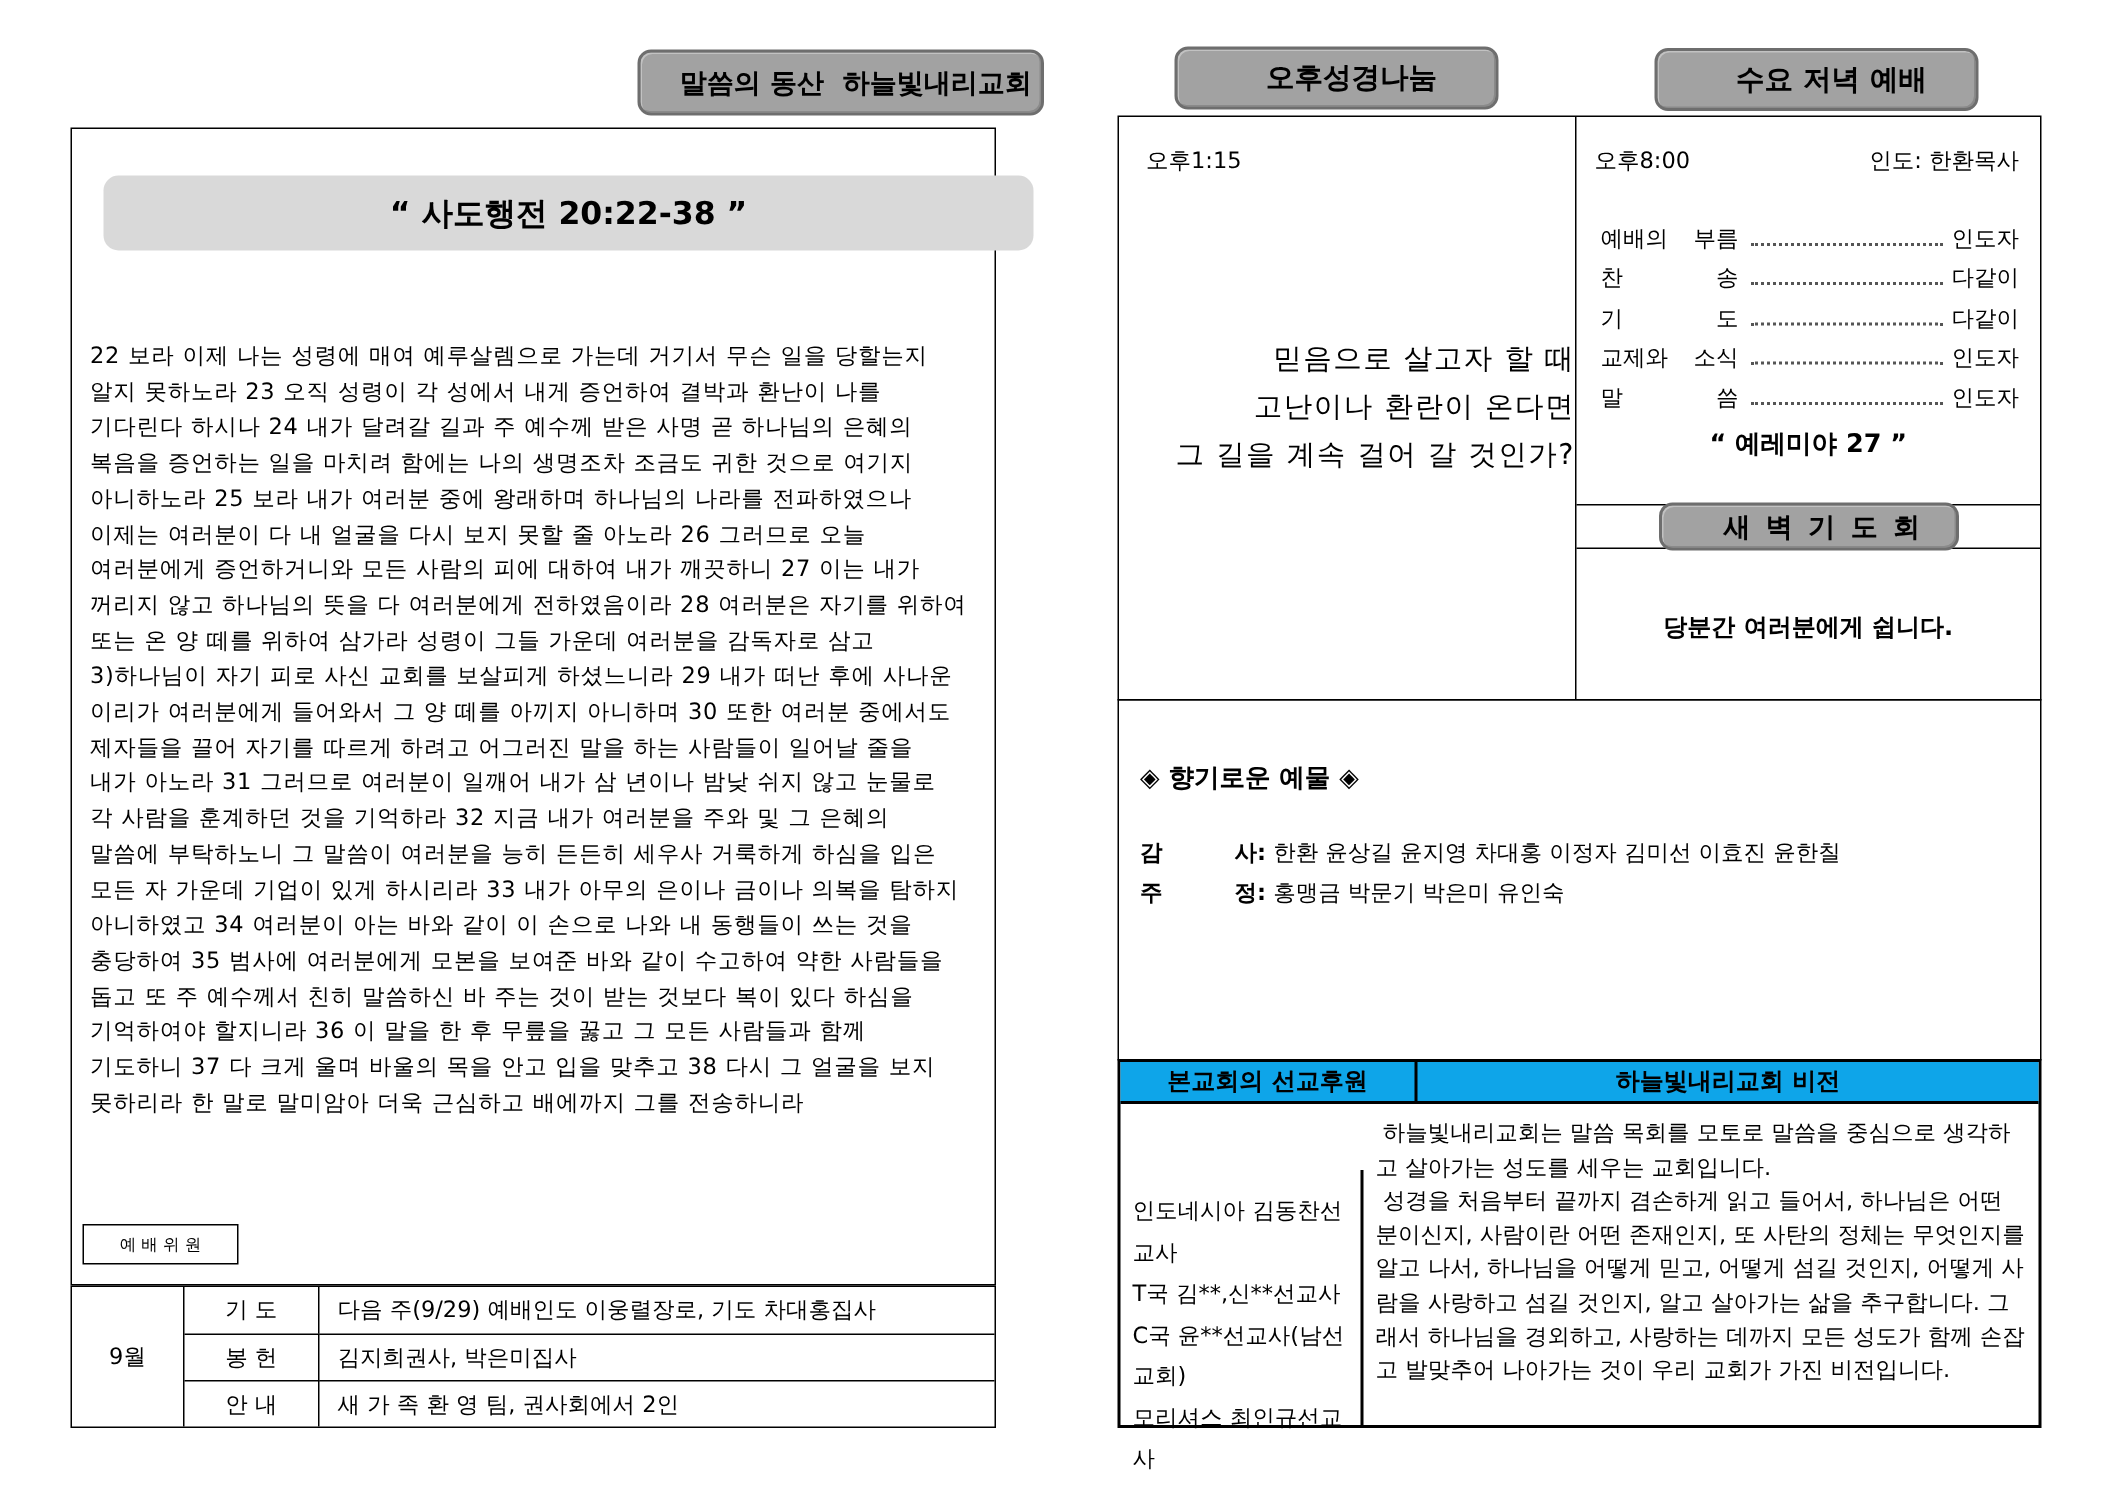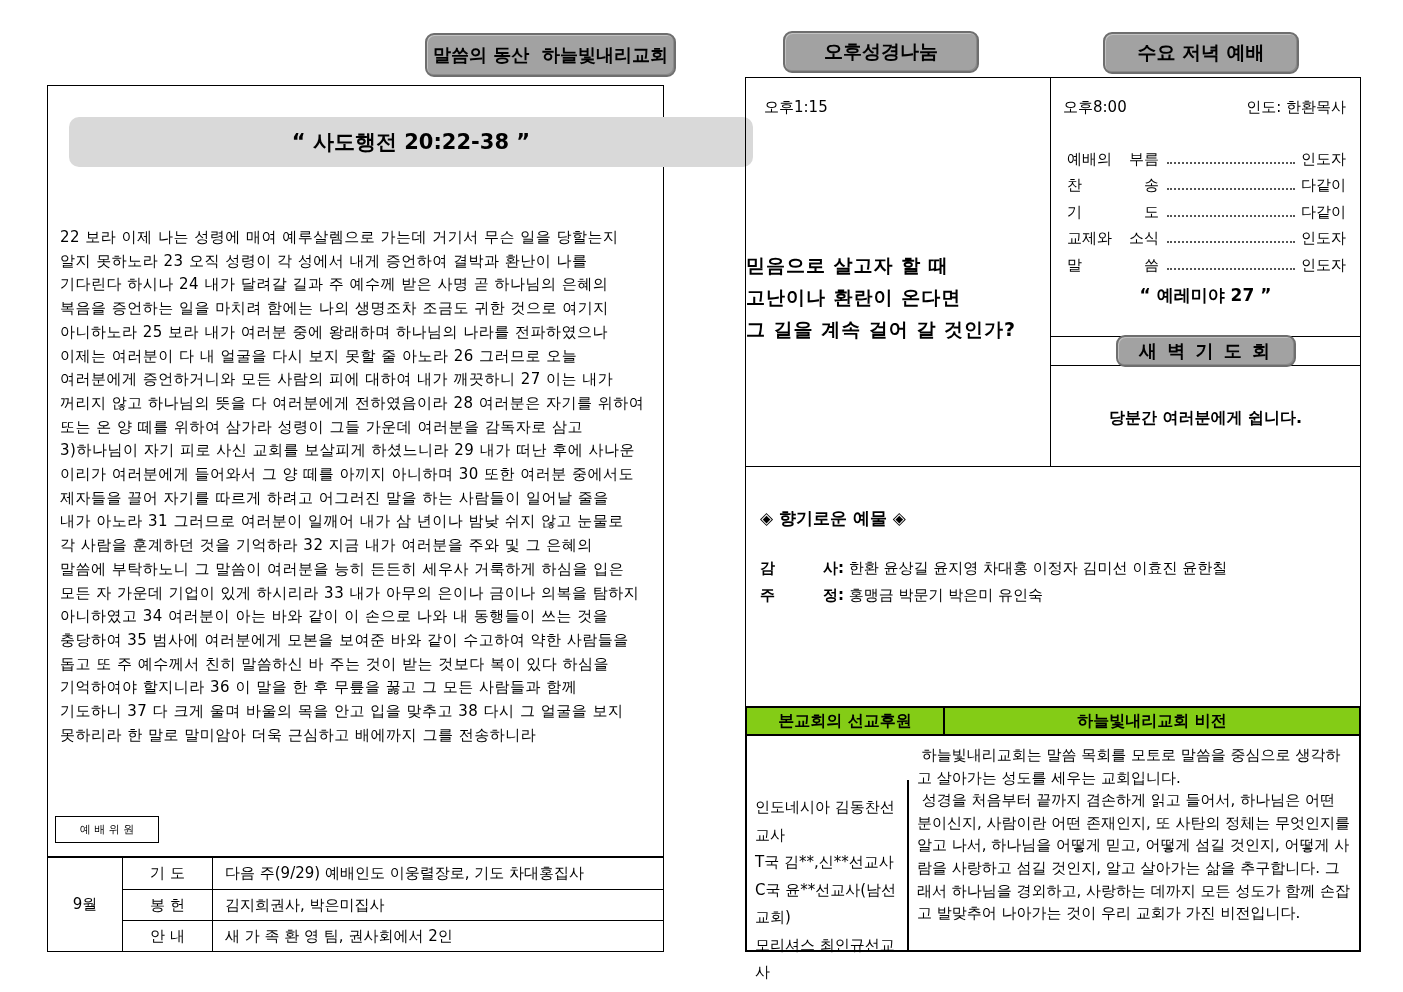--- a/index.html
+++ b/index.html
@@ -5,26 +5,27 @@
   html,body{margin:0;padding:0;background:#fff;}
   body{font-family:"DejaVu Sans",sans-serif;color:#000;}
   .canvas{position:relative;width:1403px;height:992px;background:#ffffff;overflow:hidden;}
 
   
   .badge{
     position:absolute;background:#a2a2a2;border:2px solid #6e6e6e;border-radius:9px;
     display:flex;align-items:center;justify-content:center;
     font-weight:bold;font-size:19px;color:#000;box-shadow:inset -1px -1px 0 #8a8a8a, inset 1px 1px 0 #c2c2c2;
     white-space:pre;
+    padding-left:20px;
   }
 
   
   .main-box{position:absolute;left:47px;top:85px;width:617px;height:772px;border:1px solid #000;box-sizing:border-box;}
   .title-pill{
-    position:absolute;left:21px;top:31px;width:684px;height:50px;background:#d9d9d9;border-radius:10px;
+    position:absolute;left:21px;top:31px;width:620px;height:50px;background:#d9d9d9;border-radius:10px;
     display:flex;align-items:center;justify-content:center;font-weight:bold;font-size:21px;white-space:pre;
   }
   .scripture{
     position:absolute;left:12px;top:140px;width:594px;
     font-size:15px;line-height:23.7px;white-space:pre-wrap;letter-spacing:0.5px;
   }
   .committee-label{
     position:absolute;left:55px;top:816px;width:104px;height:27px;border:1px solid #000;box-sizing:border-box;
     display:flex;align-items:center;justify-content:center;font-size:11px;white-space:pre;
   }
@@ -36,22 +37,22 @@
   .lt-label{border-right:1px solid #000;border-top:1px solid #000;display:flex;align-items:center;justify-content:center;white-space:pre;}
   .lt-value{border-top:1px solid #000;display:flex;align-items:center;padding-left:12px;white-space:pre;}
   .row0{border-top:none;}
 
   
   .top-table{position:absolute;left:745px;top:77px;width:616px;height:390px;border:1px solid #000;box-sizing:border-box;}
   .tt-left{position:absolute;left:0;top:0;width:305px;height:100%;border-right:1px solid #000;box-sizing:border-box;}
   .tt-right{position:absolute;left:305px;top:0;right:0;height:100%;}
   .time-label{position:absolute;left:18px;top:20px;font-size:15px;}
   .question{
-    position:absolute;left:0;top:145px;width:100%;text-align:left;
-    font-weight:bold;font-size:19px;line-height:32px;white-space:pre-wrap;letter-spacing:1px;margin-top:26px;
+    position:absolute;left:0;top:145px;width:100%;text-align:right;
+    font-weight:normal;font-size:19px;line-height:32px;white-space:pre-wrap;letter-spacing:1px;
   }
   .wed-head{position:absolute;left:12px;right:14px;top:20px;display:flex;justify-content:space-between;font-size:15px;}
   .order-list{position:absolute;left:16px;right:14px;top:64px;}
   .order-row{display:flex;align-items:flex-end;height:26.5px;font-size:15px;}
   .order-label{display:inline-block;width:92px;text-align-last:justify;white-space:pre;}
   .order-leader{flex:1;border-bottom:2px dotted #555;margin:0 6px 5px 8px;}
   .order-role{white-space:pre;}
   .passage{position:absolute;left:0;top:206px;width:100%;text-align:center;font-weight:bold;font-size:17px;white-space:pre;}
   .dawn-band{
     position:absolute;left:0;right:0;top:258px;height:30px;border-top:1px solid #000;border-bottom:1px solid #000;
@@ -60,21 +61,21 @@
   .dawn-badge{position:relative;width:176px;height:28px;font-size:18px;letter-spacing:2px;}
   .dawn-note{position:absolute;left:0;top:330px;width:100%;text-align:center;font-weight:bold;font-size:16px;white-space:pre;}
 
   .offering-box{position:absolute;left:745px;top:466px;width:616px;height:241px;border:1px solid #000;box-sizing:border-box;}
   .offering-title{position:absolute;left:14px;top:40px;font-weight:bold;font-size:17px;white-space:pre;}
   .offering-rows{position:absolute;left:14px;top:88px;right:10px;font-size:15px;line-height:27px;}
   .olabel{display:inline-block;width:84px;text-align-last:justify;font-weight:bold;white-space:pre;}
   .oval{white-space:pre;}
 
   .bottom-table{position:absolute;left:745px;top:706px;width:616px;height:246px;border:2px solid #000;box-sizing:border-box;}
-  .bt-header{display:flex;height:28px;background:#84cc16;border-bottom:2px solid #000;box-sizing:border-box;}
+  .bt-header{display:flex;height:28px;background:#0ea5e9;border-bottom:2px solid #000;box-sizing:border-box;}
   .bt-h-left{width:198px;border-right:2px solid #000;display:flex;align-items:center;justify-content:center;font-weight:bold;font-size:16px;box-sizing:border-box;white-space:pre;}
   .bt-h-right{flex:1;display:flex;align-items:center;justify-content:center;font-weight:bold;font-size:16px;white-space:pre;}
   .bt-body{display:flex;height:calc(100% - 28px);}
   .bt-left{width:162px;border-right:2px solid #000;box-sizing:border-box;padding:14px 6px 0 8px;font-size:15px;line-height:27.5px;white-space:pre-wrap;margin-top:44px;}
   .bt-right{flex:1;padding:8px 8px 0 8px;font-size:15px;line-height:22.6px;white-space:pre-wrap;}
 </style>
 </head>
 <body>
 
 <div class="canvas">

